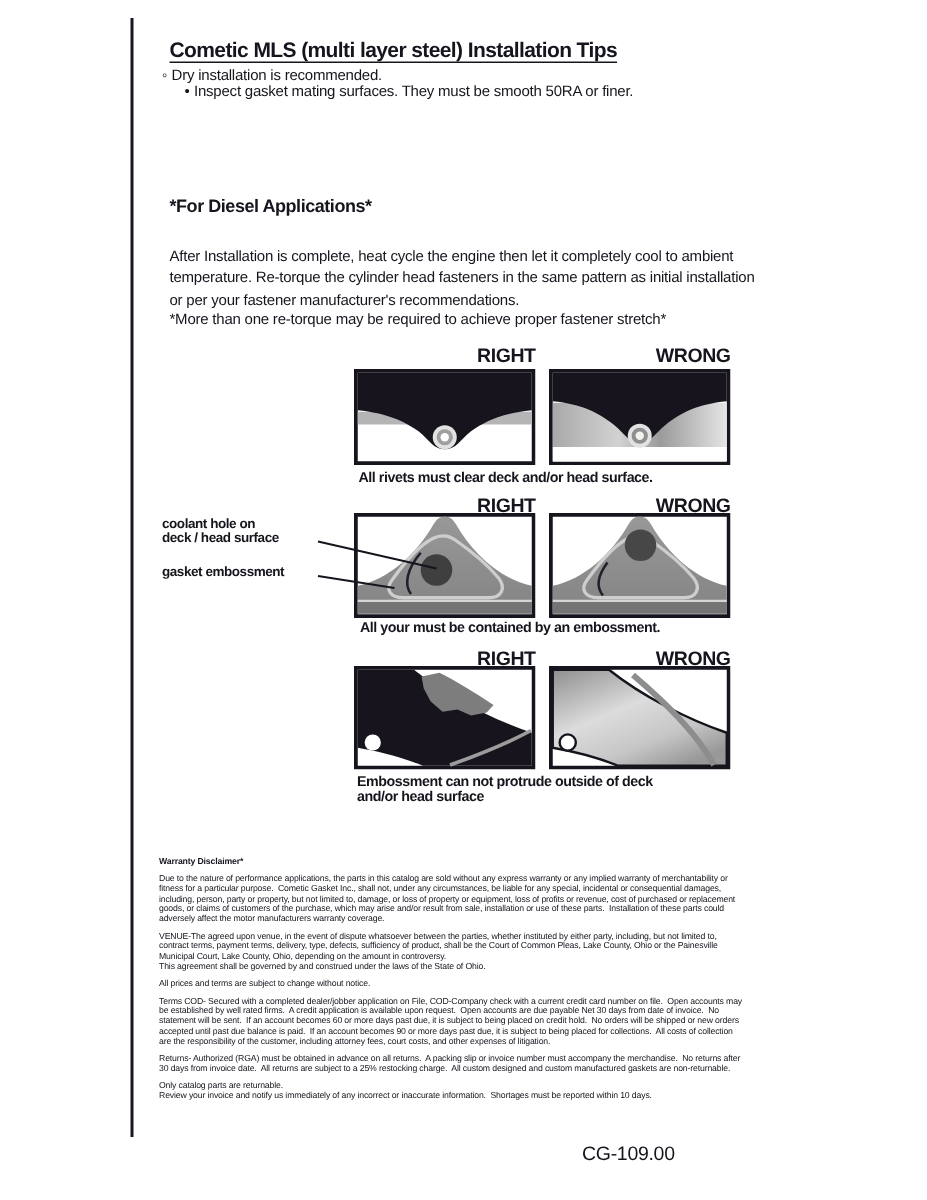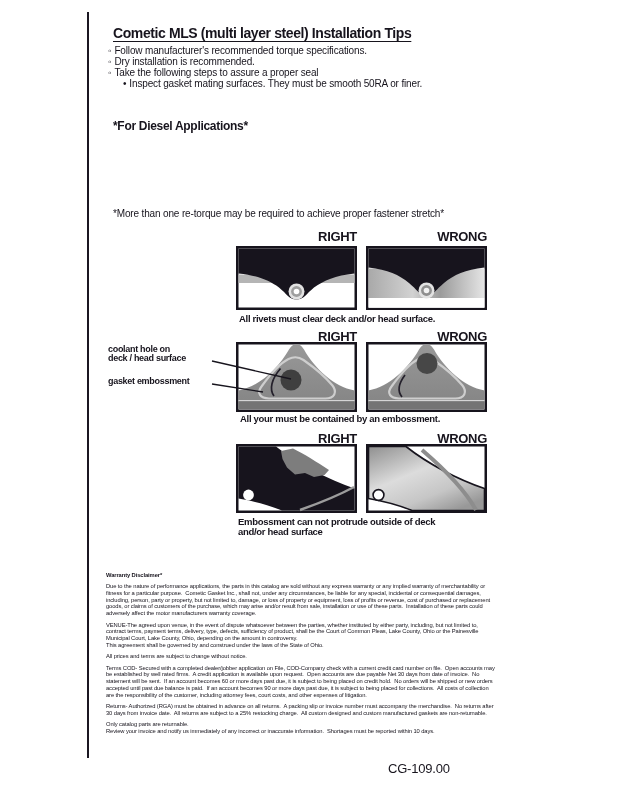--- a/index.html
+++ b/index.html
@@ -48,34 +48,31 @@
 </svg>
 
 <div class="abs" style="left:0;top:0;width:618px;height:596px">
 
   <div class="abs page-rule" style="left:87px;top:12px;height:746px"></div>
 
   <div class="abs title" style="left:113px;top:25px">Cometic MLS (multi layer steel) Installation Tips</div>
 
   <div class="abs bullets" style="left:108px;top:46px">
     <div class="bullet-row">
-      <span class="b-marker">◦</span><span>Follow manufacturer's recommended torque specifications.</span>
-    </div>
-    <div class="bullet-row">
       <span class="b-marker">◦</span><span>Dry installation is recommended.</span>
-    </div>
-    <div class="bullet-row">
-      <span class="b-marker">◦</span><span>Take the following steps to assure a proper seal</span>
     </div>
     <div class="bullet-row sub">
       <span class="b-marker">•</span><span>Inspect gasket mating surfaces.  They must be smooth 50RA or finer.</span>
     </div>
   </div>
 
-  <div class="abs diesel-heading" style="left:113px;top:119px">*For Diesel Applications*</div>
+  <div class="abs diesel-heading" style="left:113px;top:130px">*For Diesel Applications*</div>
+  <div class="abs body-text" style="left:113px;top:165px;width:495px">After Installation is complete, heat cycle the engine then let it completely cool to ambient
+temperature. Re-torque the cylinder head fasteners in the same pattern as initial installation
+or per your fastener manufacturer's recommendations.</div>
   <div class="abs body-text" style="left:113px;top:207px;width:495px">*More than one re-torque may be required to achieve proper fastener stretch*</div>
 
   <div>
     <div class="abs dlabel" style="left:236px;top:229px">RIGHT</div>
     <div class="abs dlabel" style="left:366px;top:229px">WRONG</div>
     <svg class="abs" style="left:236px;top:246px" width="121" height="64" viewBox="0 0 121 64">
       <rect x="1.25" y="1.25" width="118.5" height="61.5" fill="#ffffff" stroke="#17141d" stroke-width="2.5"></rect>
       <rect x="2.5" y="28.5" width="116" height="8.5" fill="#b5b5b5"></rect>
       <path d="M2.5,2.5 H118.5 V27.5 C99,29.5 88,34.5 78,41.5 C70,48 68,53.5 60.5,53.5 C53,53.5 51,48 43,41.5 C33,34.5 22,29.5 2.5,27.5 Z" fill="#17141d"></path>
       <circle cx="60.5" cy="45.5" r="8" fill="#e2e2e2"></circle>

